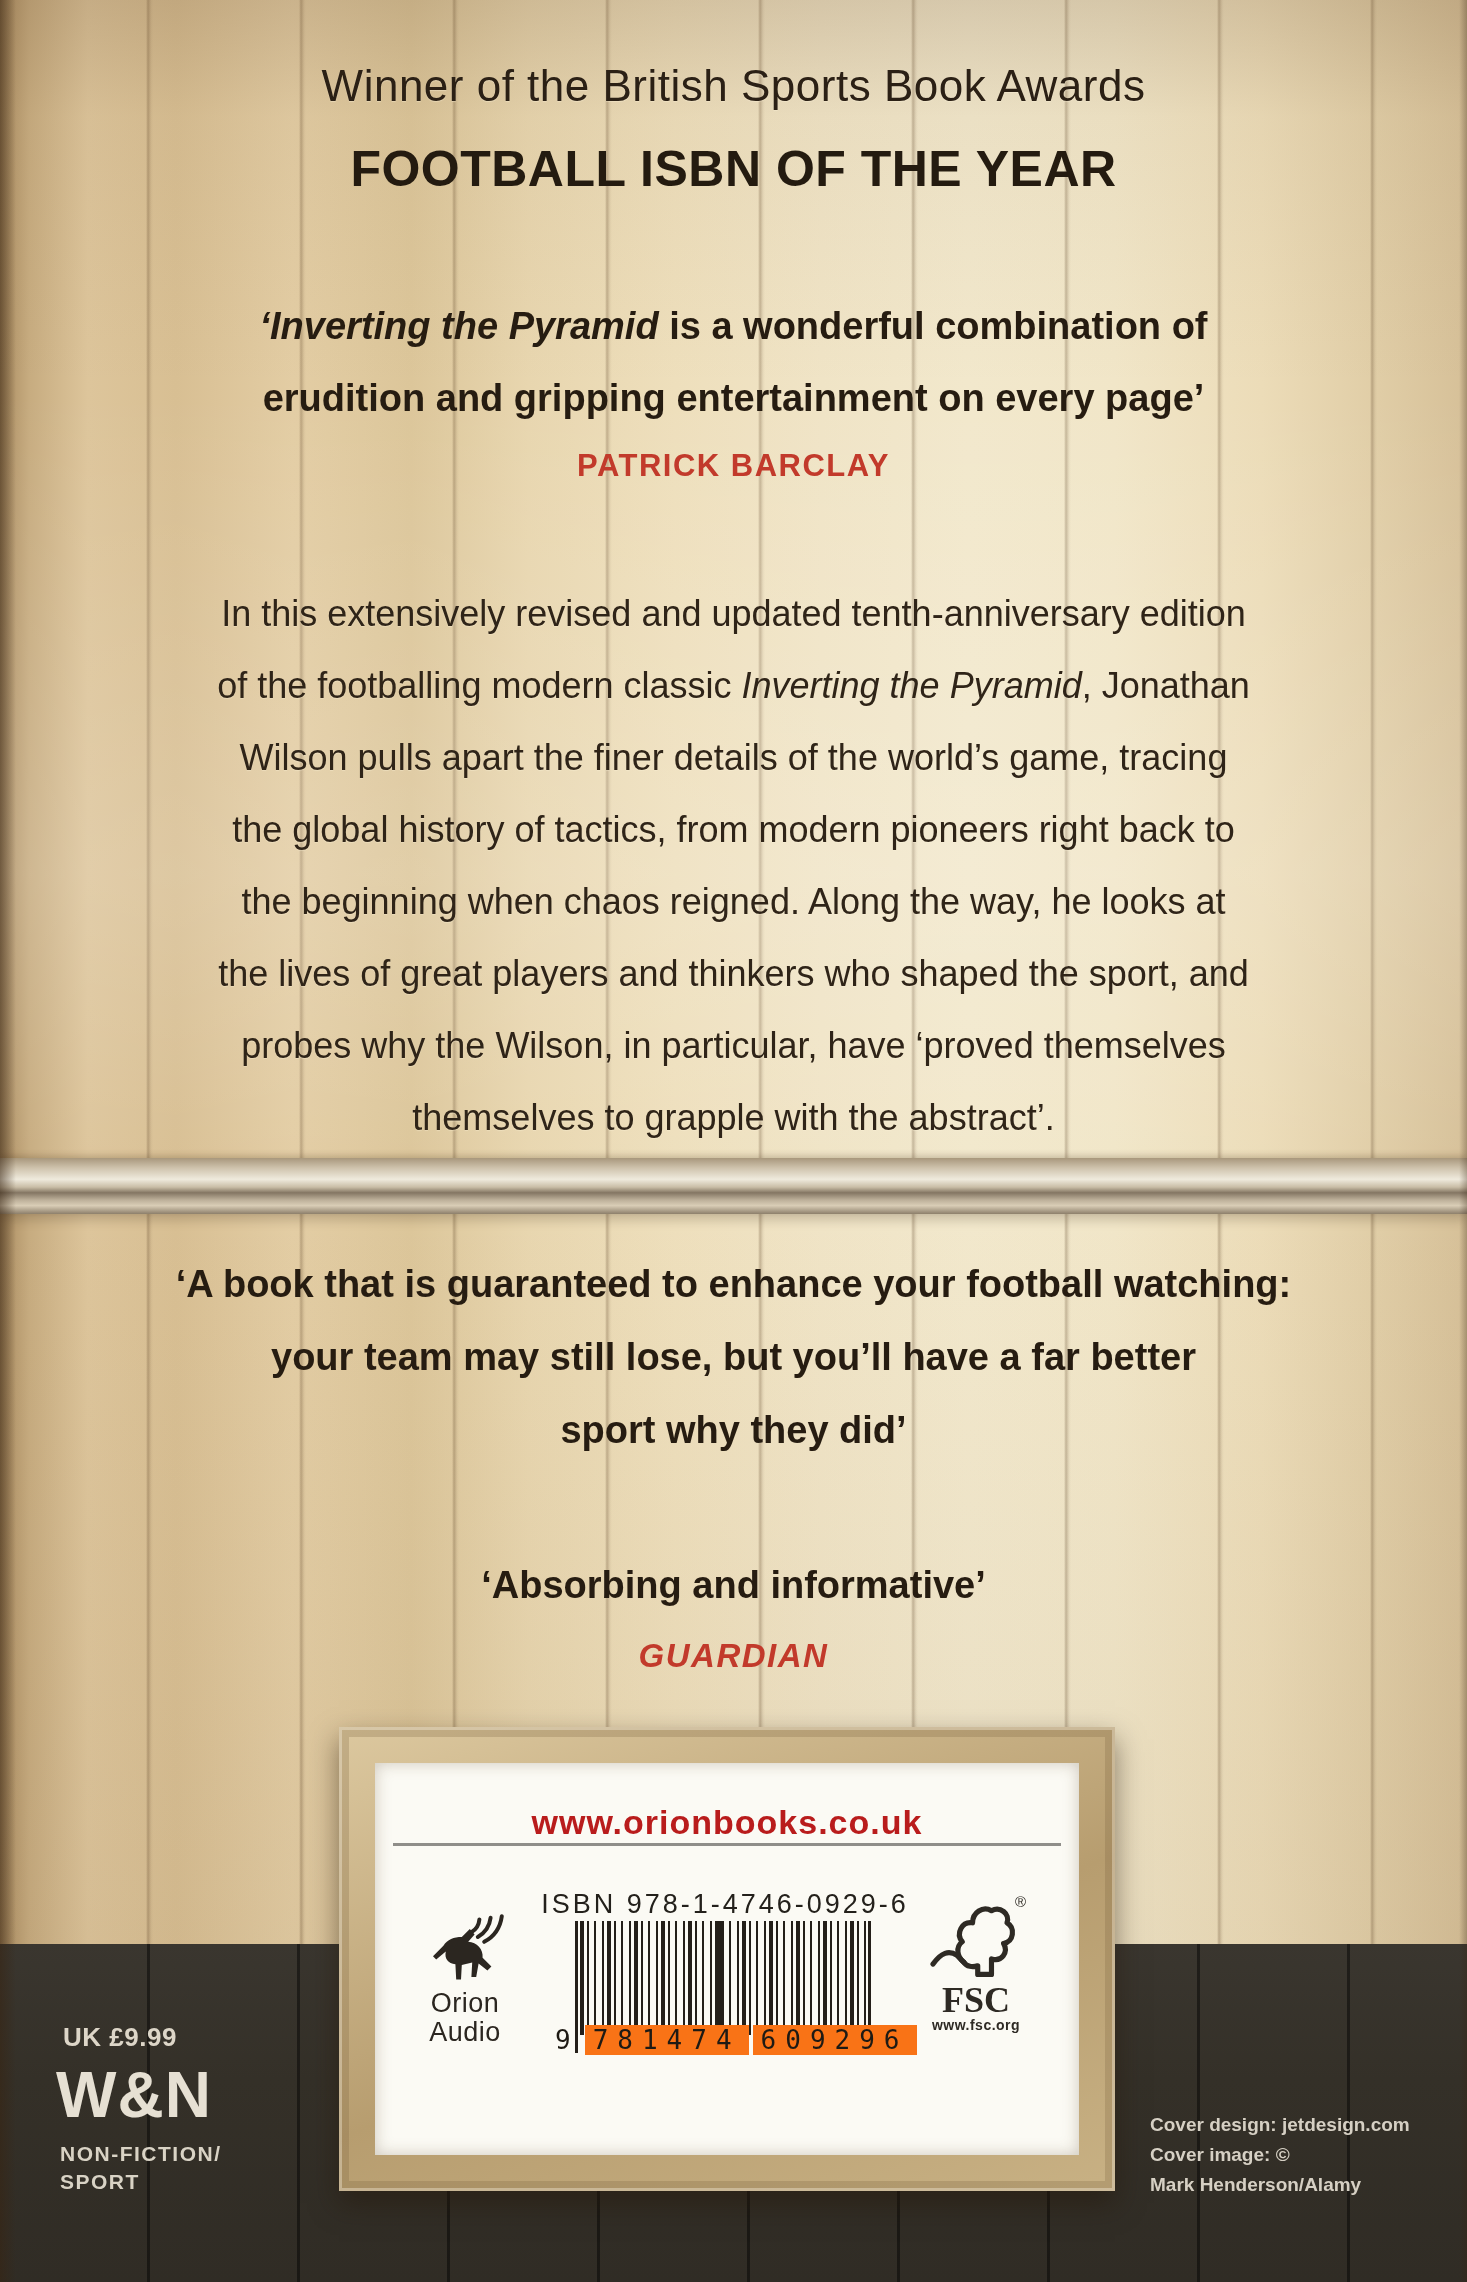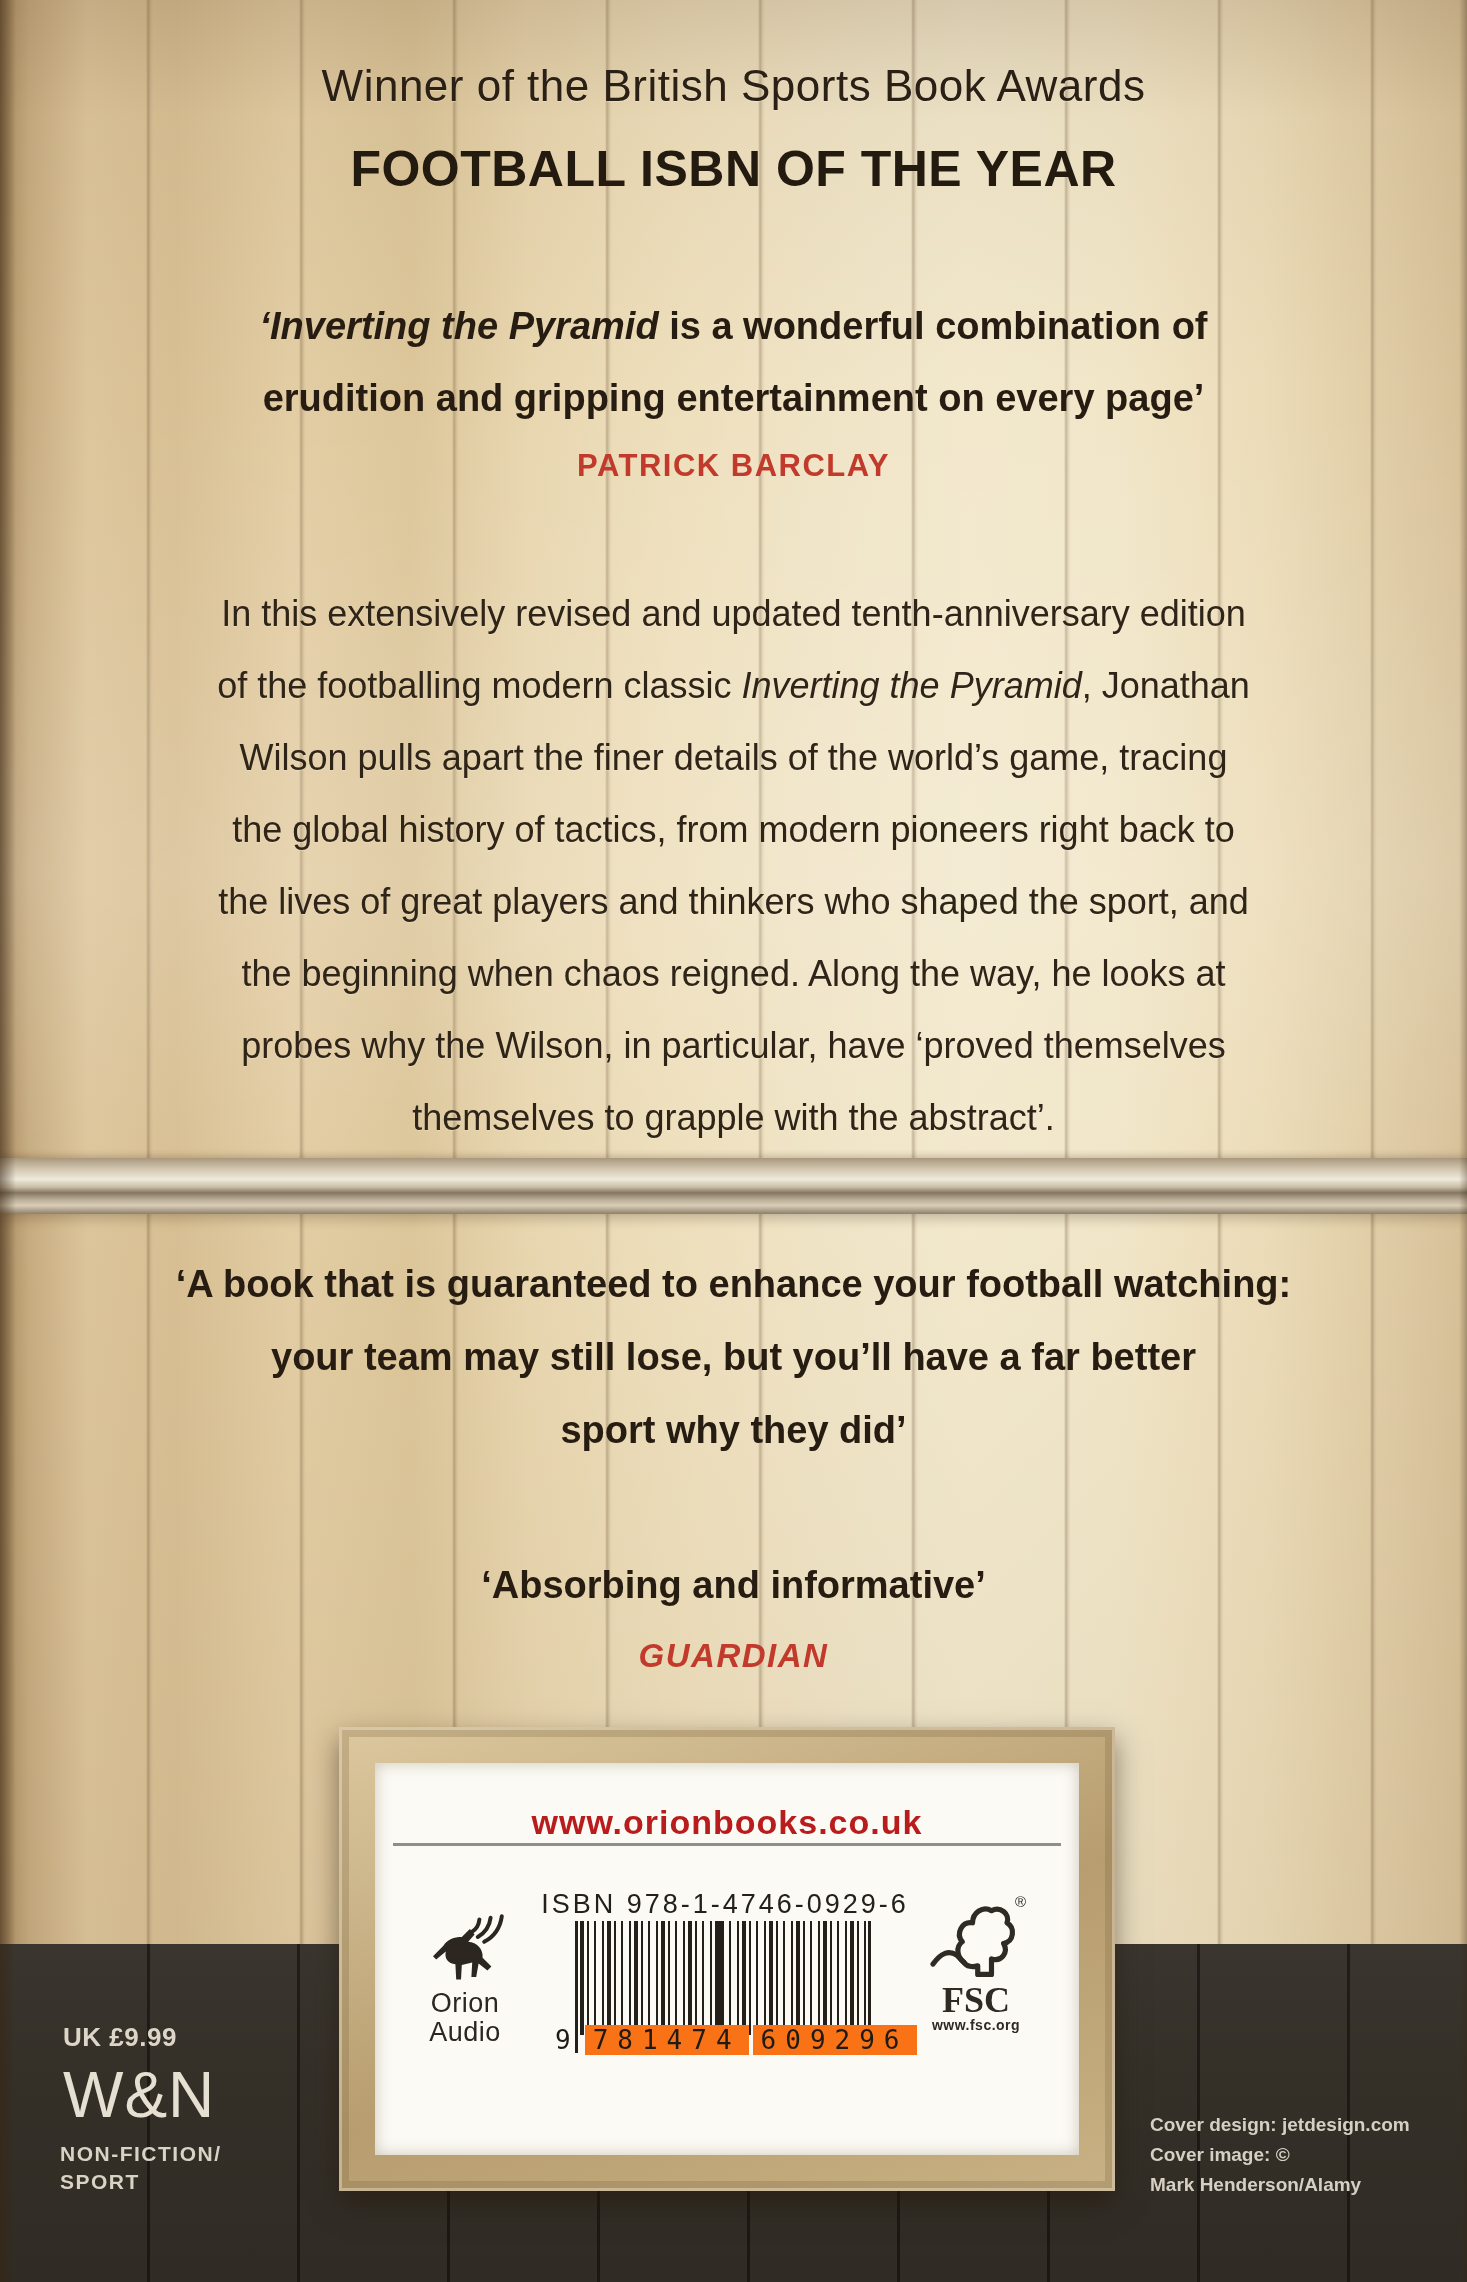--- a/index.html
+++ b/index.html
@@ -75,21 +75,21 @@
   .digits .d9{margin-left:-6px;margin-right:14px;}
   .digits .grp{background:#f97316;padding:0 8px;letter-spacing:9px;}
   .digits .grp1{margin-right:4px;}
 
   .fsc{position:absolute;left:536px;top:134px;width:130px;text-align:center;color:#2e2a24;}
   .fsc svg{display:block;margin:0 auto;}
   .fsc-reg{position:absolute;left:104px;top:-4px;font-size:15px;}
   .fsc-label{font-family:"Liberation Serif",serif;font-weight:700;font-size:36px;line-height:34px;}
   .fsc-url{font-size:14px;font-weight:600;letter-spacing:.5px;}
   .price{position:absolute;left:63px;top:2022px;z-index:5;font-size:26px;font-weight:700;color:#ddd6c8;letter-spacing:.5px;}
-  .wn{position:absolute;left:56px;top:2058px;z-index:5;font-size:64px;font-weight:400;color:#e6e0d3;letter-spacing:1px;margin-left:7px;}
+  .wn{position:absolute;left:56px;top:2058px;z-index:5;font-size:64px;font-weight:700;color:#e6e0d3;letter-spacing:1px;}
   .cat{position:absolute;left:60px;z-index:5;font-size:21px;font-weight:700;letter-spacing:1.5px;color:#d9d3c5;}
   .cat1{top:2142px;}
   .cat2{top:2170px;}
 
   .credits{position:absolute;left:1150px;top:2110px;width:300px;z-index:5;
     font-size:19px;font-weight:700;line-height:30px;color:#d6d0c4;}
 </style>
 </head>
 <body>
 
@@ -109,22 +109,22 @@
     <div class="q-line"><span class="ital">‘Inverting the Pyramid</span><span> is a wonderful combination of</span></div>
     <div class="q-line">erudition and gripping entertainment on every page’</div>
     <div class="attr">PATRICK BARCLAY</div>
   </section>
 
   <section class="txt blurb">
     <div>In this extensively revised and updated tenth-anniversary edition</div>
     <div><span>of the footballing modern classic </span><span class="ital">Inverting the Pyramid</span><span>, Jonathan</span></div>
     <div>Wilson pulls apart the finer details of the world’s game, tracing</div>
     <div>the global history of tactics, from modern pioneers right back to</div>
+    <div>the beginning when chaos reigned. Along the way, he looks at</div>
     <div>the lives of great players and thinkers who shaped the sport, and</div>
-    <div>the beginning when chaos reigned. Along the way, he looks at</div>
     <div>probes why the Wilson, in particular, have ‘proved themselves</div>
     <div>themselves to grapple with the abstract’.</div>
   </section>
 
   <section class="txt quote quote2">
     <div class="q-line">‘A book that is guaranteed to enhance your football watching:</div>
     <div class="q-line">your team may still lose, but you’ll have a far better</div>
     <div class="q-line">sport why they did’</div>
   </section>
 

